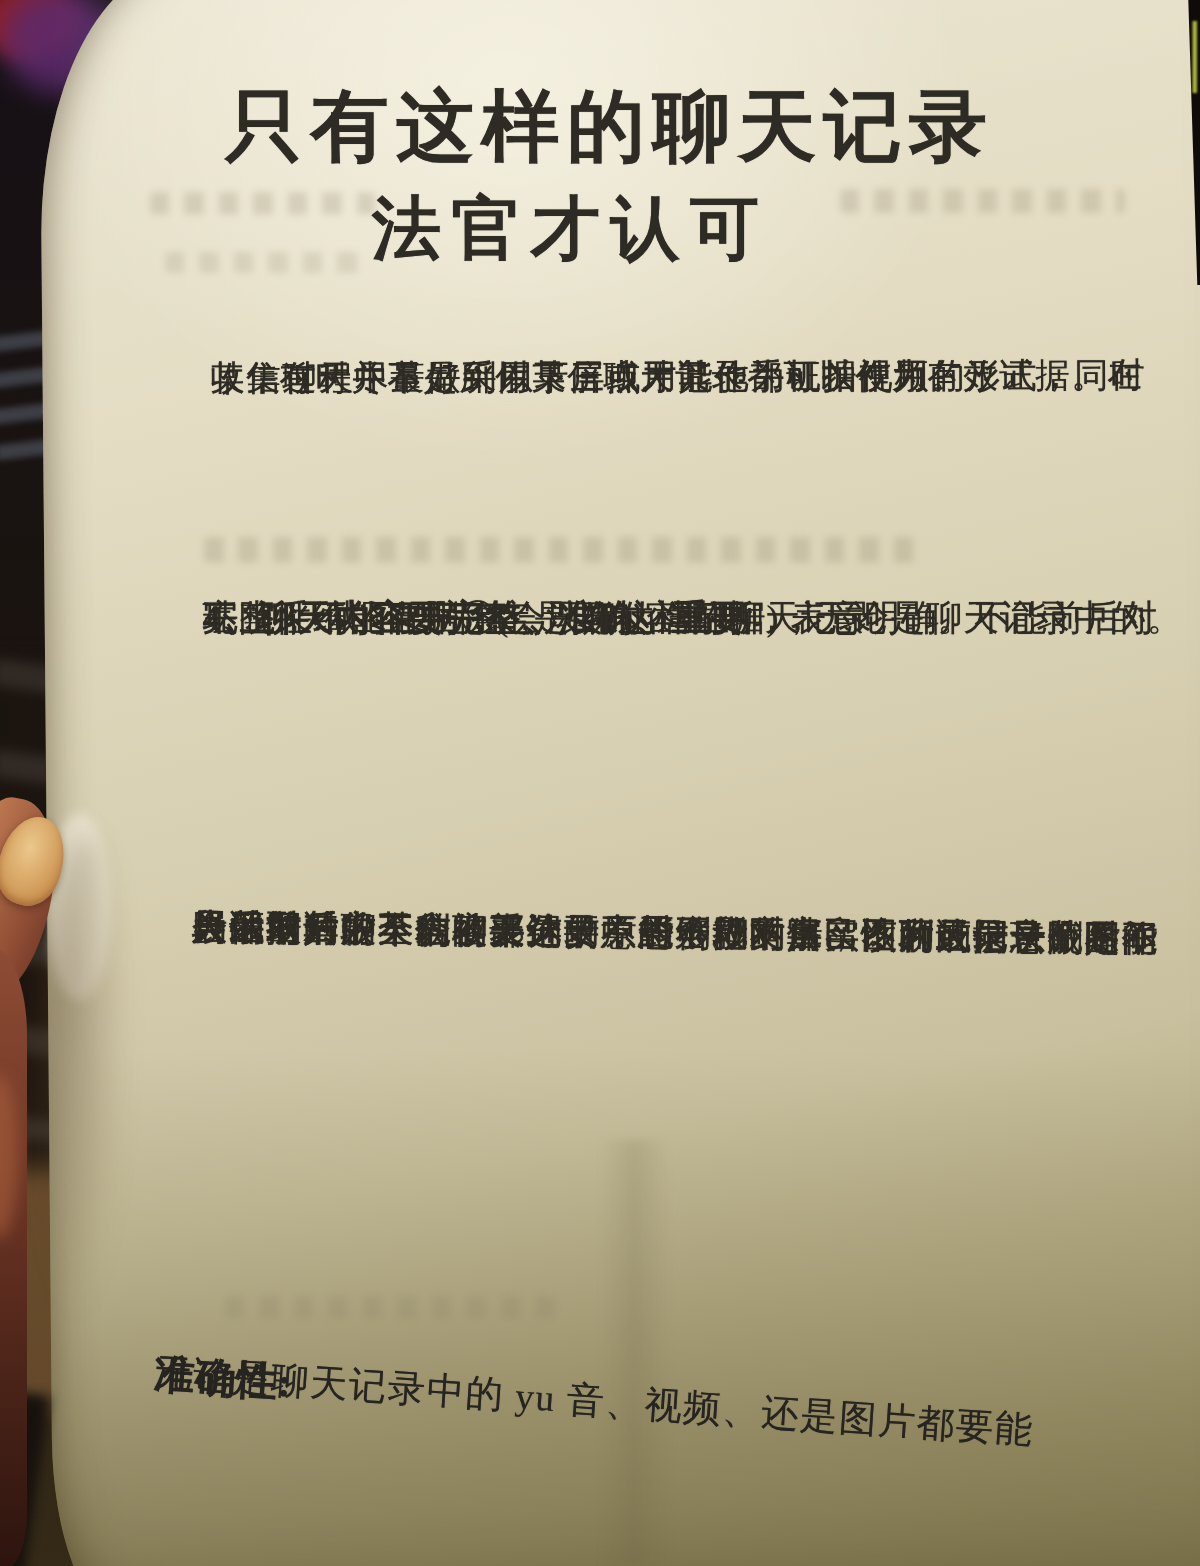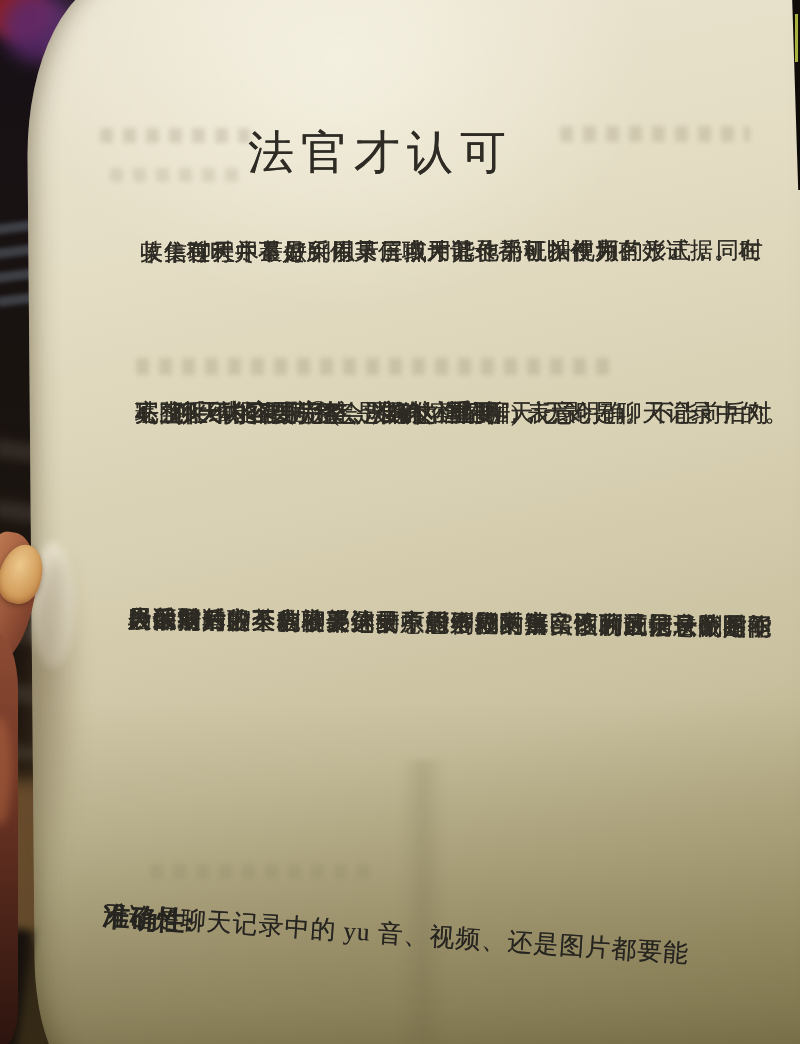--- a/index.html
+++ b/index.html
@@ -50,21 +50,21 @@
     background:repeating-linear-gradient(90deg,rgba(122,112,86,.4) 0 13px,rgba(122,112,86,0) 13px 23px);}
   .ghost-a{left:100px;top:128px;width:150px;height:15px;}
   .ghost-b{left:560px;top:126px;width:190px;height:16px;}
   .ghost-c{left:110px;top:168px;width:130px;height:14px;opacity:.4;}
   .ghost-d{left:136px;top:358px;width:478px;height:17px;}
   .ghost-e{left:150px;top:864px;width:220px;height:15px;opacity:.38;}
 
   
   .txt{z-index:4;color:#2d2b24;white-space:nowrap;text-shadow:0 0 .5px rgba(45,43,36,.7);}
   .title-line1{left:150px;top:50px;font-size:52px;font-weight:700;letter-spacing:5px;}
-  .title-line2{left:248px;top:122px;font-size:46px;font-weight:400;letter-spacing:7px;text-align:center;}
+  .title-line2{left:248px;top:122px;font-size:46px;font-weight:700;letter-spacing:7px;text-align:center;}
   .intro{left:140px;top:233px;font-size:23px;letter-spacing:1px;line-height:39px;transform:rotate(-0.2deg);transform-origin:left top;}
   .intro .first{padding-left:46px;}
   .sec1{left:135px;top:394px;font-size:24px;letter-spacing:.5px;line-height:39.5px;}
   .sec1 .head{font-weight:700;letter-spacing:1px;}
   .para2{left:128px;top:597px;font-size:24px;letter-spacing:.8px;line-height:45px;transform:rotate(0.7deg);transform-origin:left top;}
   .accuracy{left:104px;top:898px;font-size:25px;letter-spacing:1px;transform:rotate(3.8deg);transform-origin:left top;color:#262420;}
   .accuracy .pfx{font-weight:700;font-size:27px;letter-spacing:.5px;}
 
   
   .thumb-wrap{left:-8px;top:536px;width:80px;height:508px;z-index:5;}
@@ -101,20 +101,21 @@
   <div class="paper-crease"></div>
   <div class="fold-light"></div>
   <div class="corner-bl"></div>
 
   <div class="ghost ghost-a"></div>
   <div class="ghost ghost-b"></div>
   <div class="ghost ghost-c"></div>
   <div class="ghost ghost-d"></div>
   <div class="ghost ghost-e"></div>
 
+  <div class="txt title-line1">只有这样的聊天记录</div>
   <div class="txt title-line2">法官才认可</div>
 
   <div class="txt intro">
     <div class="first">有时并不是所侑某信聊天记录都可以作为有效证据。在</div>
     <div>收集过程中蕞好采用录屏或用其他手机拍视频的形式，同时</div>
     <div>某信聊天尽量做到以下三点才能作为证据使用。</div>
   </div>
 
   <div class="txt sec1">
     <div class="head">4、聊天内容要完整、准确、重要</div>

